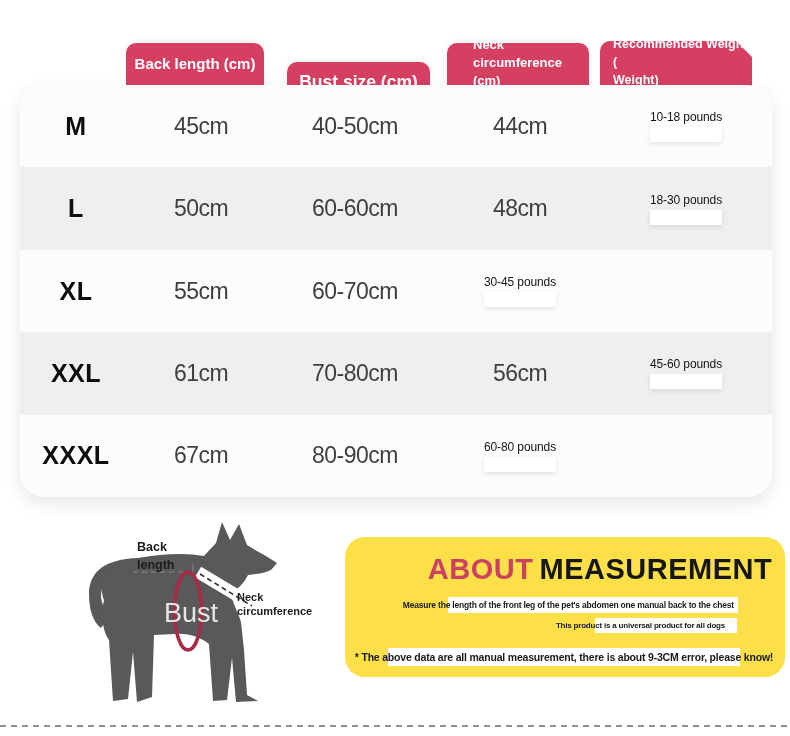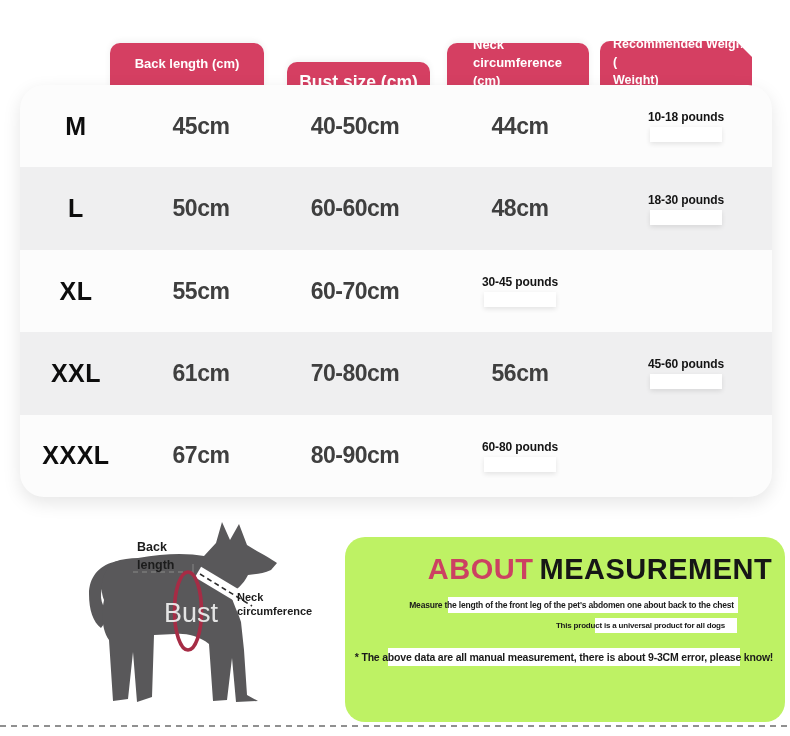--- a/index.html
+++ b/index.html
@@ -8,58 +8,58 @@
     background:#ffffff;font-family:"Liberation Sans",sans-serif;
   }
 
   
   .tab{
     position:absolute;top:43px;height:48px;background:#d53f62;color:#ffffff;
     border-radius:10px 10px 0 0;display:flex;flex-direction:column;justify-content:center;
     box-sizing:border-box;padding-bottom:8px;
     box-shadow:0 -2px 6px rgba(0,0,0,0.06);
   }
-  .tab1{left:110px;width:154px;text-align:center;font-size:13px;font-weight:600;}
+  .tab1{left:126px;width:138px;text-align:center;font-size:15px;font-weight:600;}
   .tab2{left:287px;width:143px;text-align:center;font-size:17.5px;font-weight:600;margin-top:19px;}
   .tab3{left:447px;width:142px;font-size:13px;font-weight:600;padding-left:26px;line-height:1.4;}
   .tab4{
     left:600px;width:152px;top:41px;height:50px;font-size:12.5px;font-weight:600;
     padding-left:13px;line-height:1.45;
     clip-path:polygon(0 0,calc(100% - 16px) 0,100% 16px,100% 100%,0 100%);
   }
   .tab span{display:block;}
 
   
   .card{
     position:absolute;left:20px;top:85px;width:752px;height:412px;
     background:#fcfcfc;border-radius:24px;overflow:hidden;
     box-shadow:0 6px 18px rgba(0,0,0,0.10);
     display:flex;flex-direction:column;
   }
   .t-row{flex:1;display:grid;grid-template-columns:112px 138px 170px 160px 172px;align-items:center;}
   .t-row.alt{background:#efeff0;}
   .cell{text-align:center;}
   .cell.size{font-size:25px;font-weight:700;color:#0d0d0d;letter-spacing:0.5px;}
-  .cell.val{font-size:23px;font-weight:700;color:#3f3f3f;letter-spacing:-0.5px;}
+  .cell.val{font-size:23px;font-weight:400;color:#3f3f3f;letter-spacing:-0.5px;}
   .cell.weight{display:flex;flex-direction:column;align-items:center;}
-  .wtxt{font-size:12px;font-weight:700;color:#141414;letter-spacing:-0.1px;white-space:nowrap;}
+  .wtxt{font-size:12px;font-weight:400;color:#141414;letter-spacing:-0.1px;white-space:nowrap;}
   .wbar{width:72px;height:15px;background:#ffffff;margin-top:3px;box-shadow:0 2px 5px rgba(0,0,0,0.10);}
 
   
   .dog{position:absolute;left:80px;top:510px;width:270px;height:196px;}
   .dog .sil{fill:#59585a;stroke:none;}
   .dog text{font-family:"Liberation Sans",sans-serif;}
   .lbl{font-size:12.5px;font-weight:600;fill:#1c1c1c;}
   .lbl-sm{font-size:11px;font-weight:600;fill:#1c1c1c;}
   .bust-txt{font-size:27px;font-weight:500;fill:rgba(236,236,236,0.95);}
 
   
   .about{
-    position:absolute;left:345px;top:537px;width:440px;height:185px;
-    background:#bef264;border-radius:20px;
+    position:absolute;left:345px;top:537px;width:440px;height:140px;
+    background:#fde047;border-radius:20px;
   }
   .about-title{
     position:absolute;top:16px;left:0;right:0;text-align:center;padding-left:70px;
     font-size:29px;font-weight:700;color:#161616;letter-spacing:0.5px;white-space:nowrap;
   }
   .about-title .accent{color:#cc4162;margin-right:6px;}
   .note{
     position:absolute;background:#ffffff;color:#1a1a1a;font-weight:600;
     display:flex;align-items:center;box-sizing:border-box;
   }
@@ -178,20 +178,20 @@
     <text class="lbl" x="57" y="59">length</text>
     <text class="bust-txt" x="84" y="112">Bust</text>
     <text class="lbl-sm" x="157" y="91">Neck</text>
     <text class="lbl-sm" x="157" y="105">circumference</text>
   </svg>
 
   <div class="about">
     <div class="about-title">
       <span class="accent">ABOUT</span><span>MEASUREMENT</span>
     </div>
-    <div class="note n1">Measure the length of the front leg of the pet's abdomen one about back to the chest</div>
+    <div class="note n1">Measure the length of the front leg of the pet's abdomen one manual back to the chest</div>
     <div class="note n2">This product is a universal product for all dogs</div>
     <div class="note n3">* The above data are all manual measurement, there is about 9-3CM error, please know!</div>
   </div>
 
   <div class="dashes"></div>
 
 </div>
 
 </body></html>

